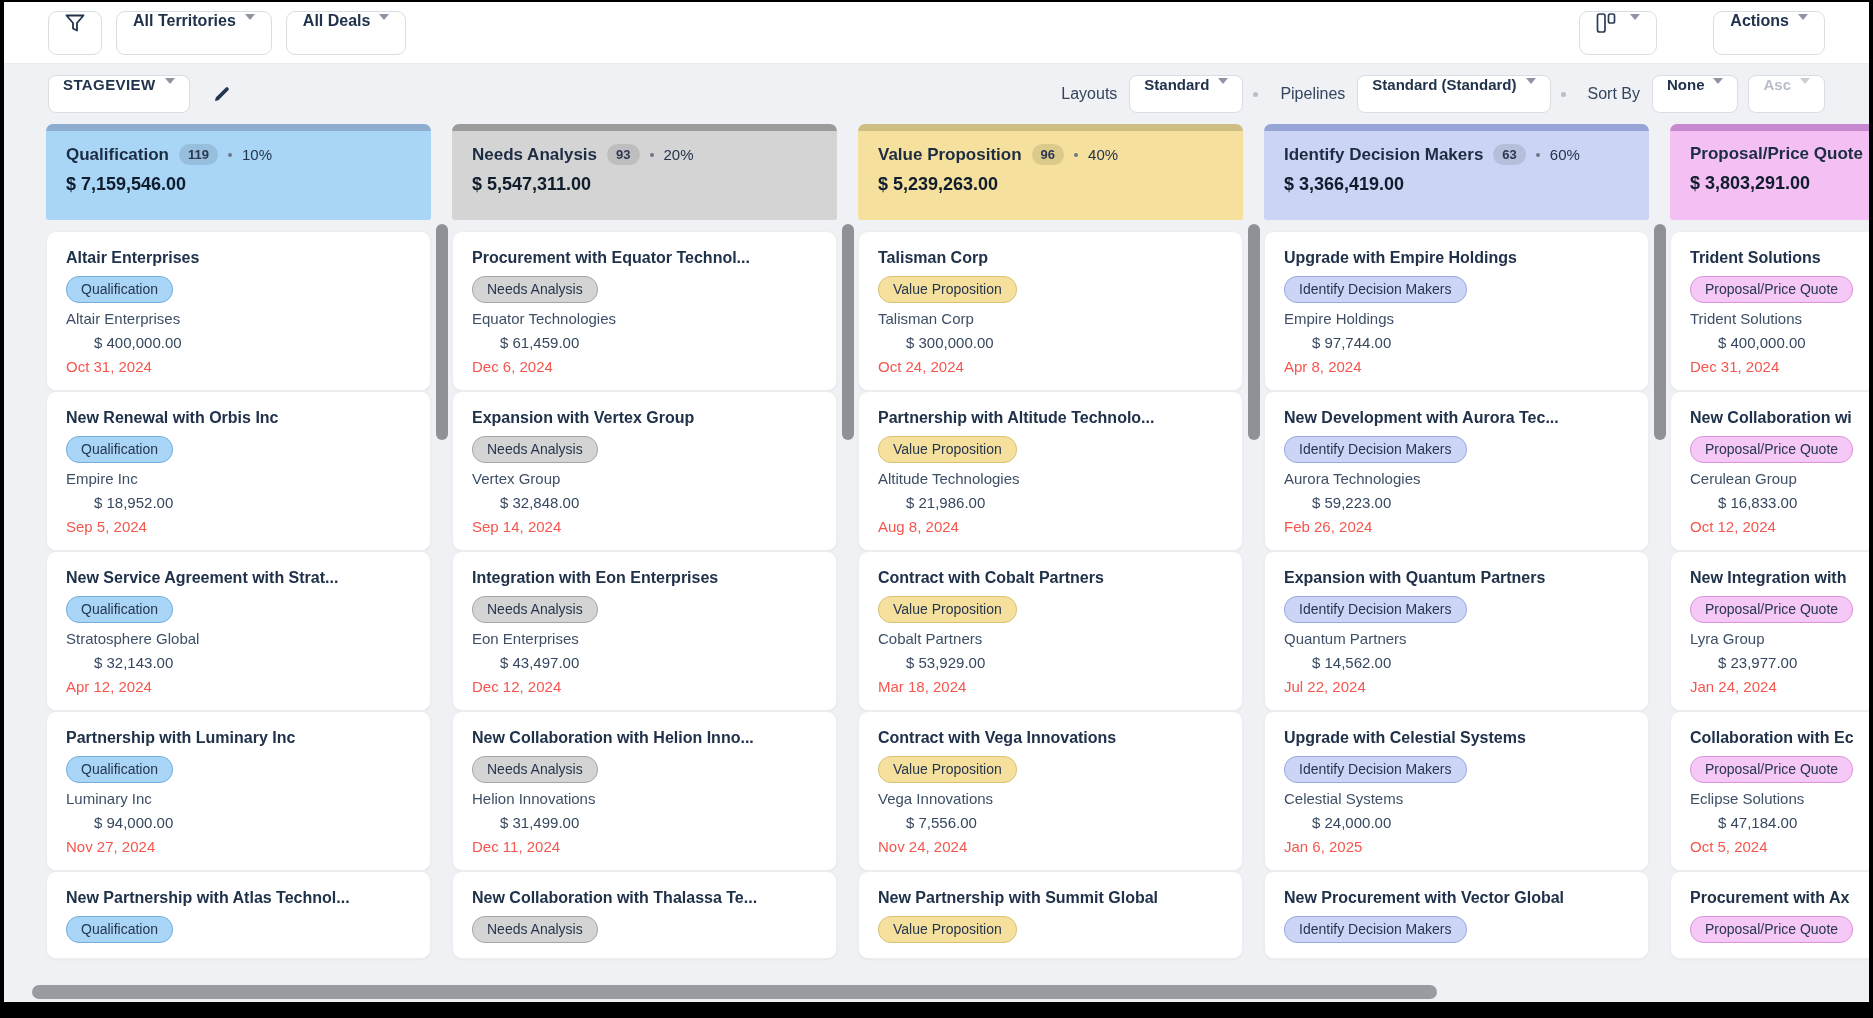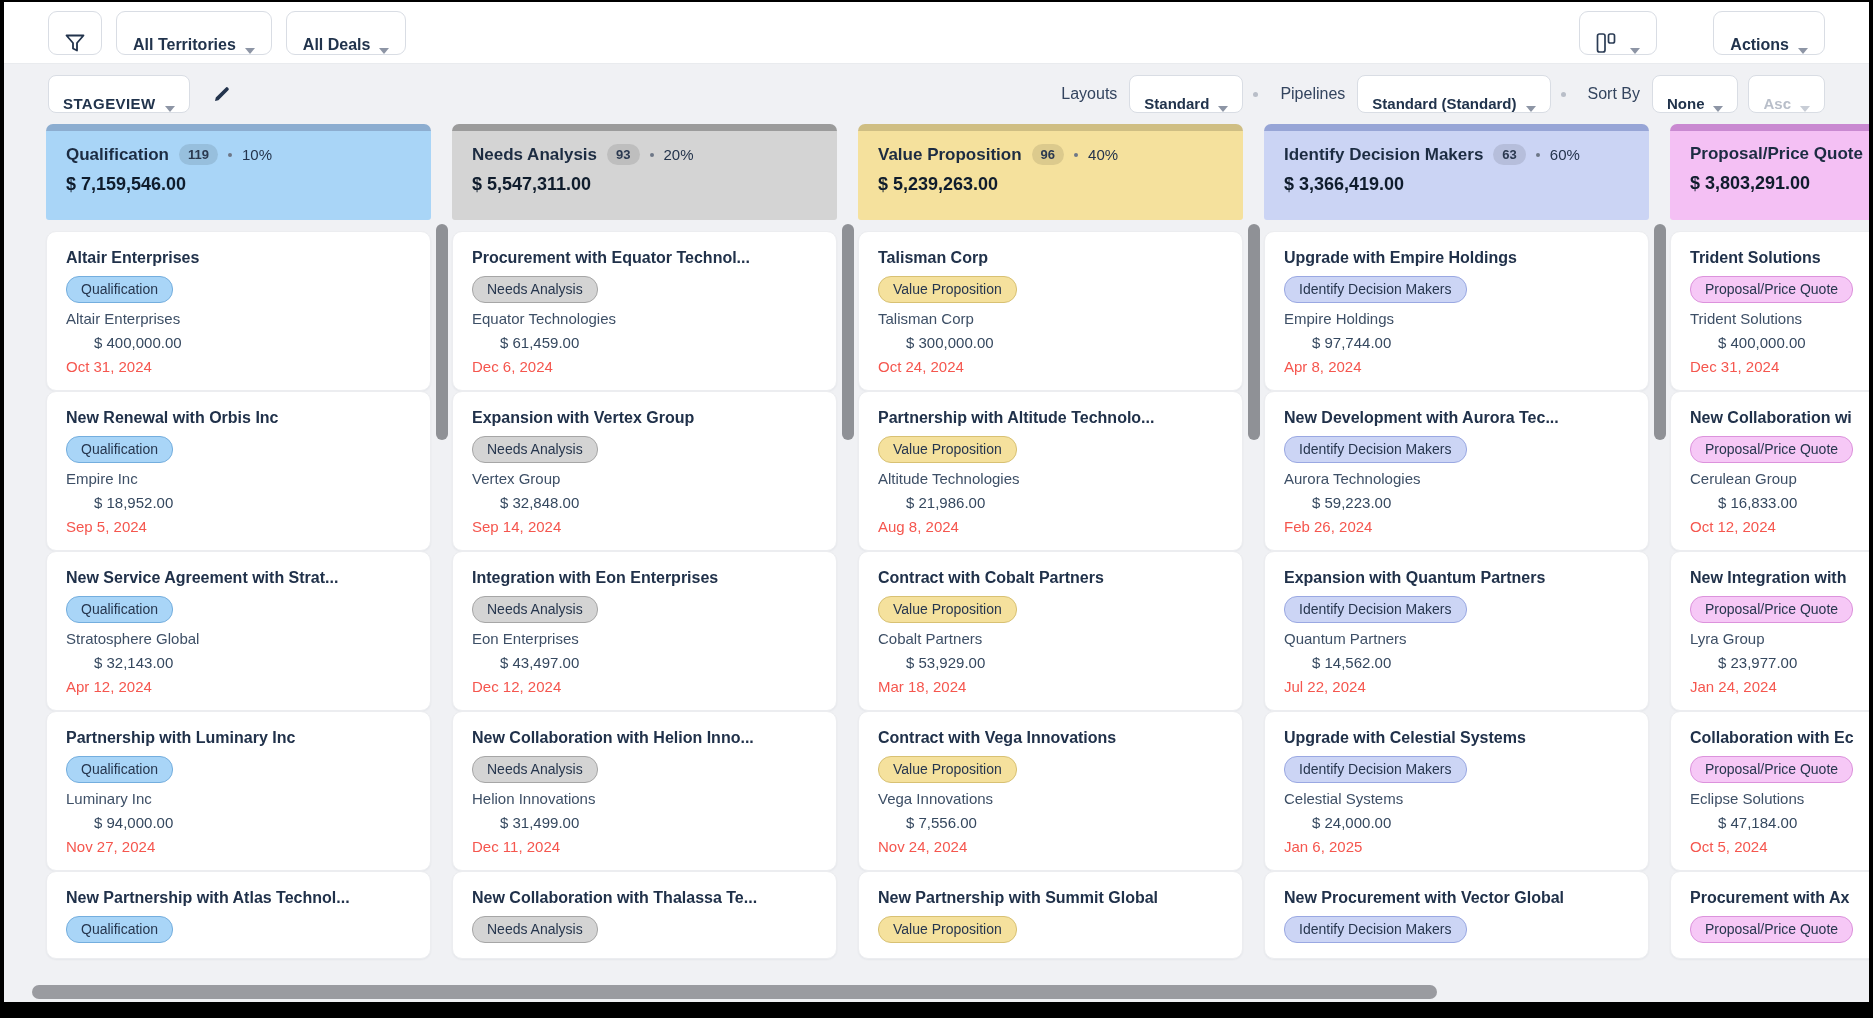--- a/index.html
+++ b/index.html
@@ -2,21 +2,21 @@
 <html><head>
 <meta charset="utf-8">
 <style>
   * { margin:0; padding:0; box-sizing:border-box; }
   html,body { width:1873px; height:1018px; }
   body { background:#000; position:relative; font-family:"Liberation Sans", sans-serif; }
   .app { position:absolute; left:4px; top:2px; width:1865px; height:1000px; background:#f0f1f4; overflow:hidden; }
 
   
   .topbar { height:62px; background:#fff; display:flex; align-items:center; padding:0 44px; border-bottom:1px solid #e9ebee; }
-  .btn { display:inline-flex; align-items:flex-end; gap:9px; background:#fff; border:1px solid #d9dde4; border-radius:9px; height:44px; padding:0 16px; font-size:16px; font-weight:bold; color:#21334c; cursor:pointer; }
+  .btn { display:inline-flex; align-items:flex-start; gap:9px; background:#fff; border:1px solid #d9dde4; border-radius:9px; height:44px; padding:0 16px; font-size:16px; font-weight:bold; color:#21334c; cursor:pointer; }
   .btn.icon-only { width:54px; justify-content:center; padding:0; }
   .caret { width:0; height:0; border-left:5px solid transparent; border-right:5px solid transparent; border-top:6px solid #8d95a5; margin-top:2px; }
   .topbar .gap { width:14px; }
   .spacer { flex:1; }
   .create-split { display:flex; height:44px; border-radius:9px; overflow:hidden; cursor:pointer; }
   .create-main { background:#3565e7; color:#fff; font-size:16px; font-weight:bold; display:flex; align-items:center; padding:0 24px; }
   .create-caret { background:#3565e7; width:42px; display:flex; align-items:center; justify-content:center; border-left:1px solid rgba(255,255,255,.45); }
   .create-caret .caret { border-top-color:#fff; }
 
   

